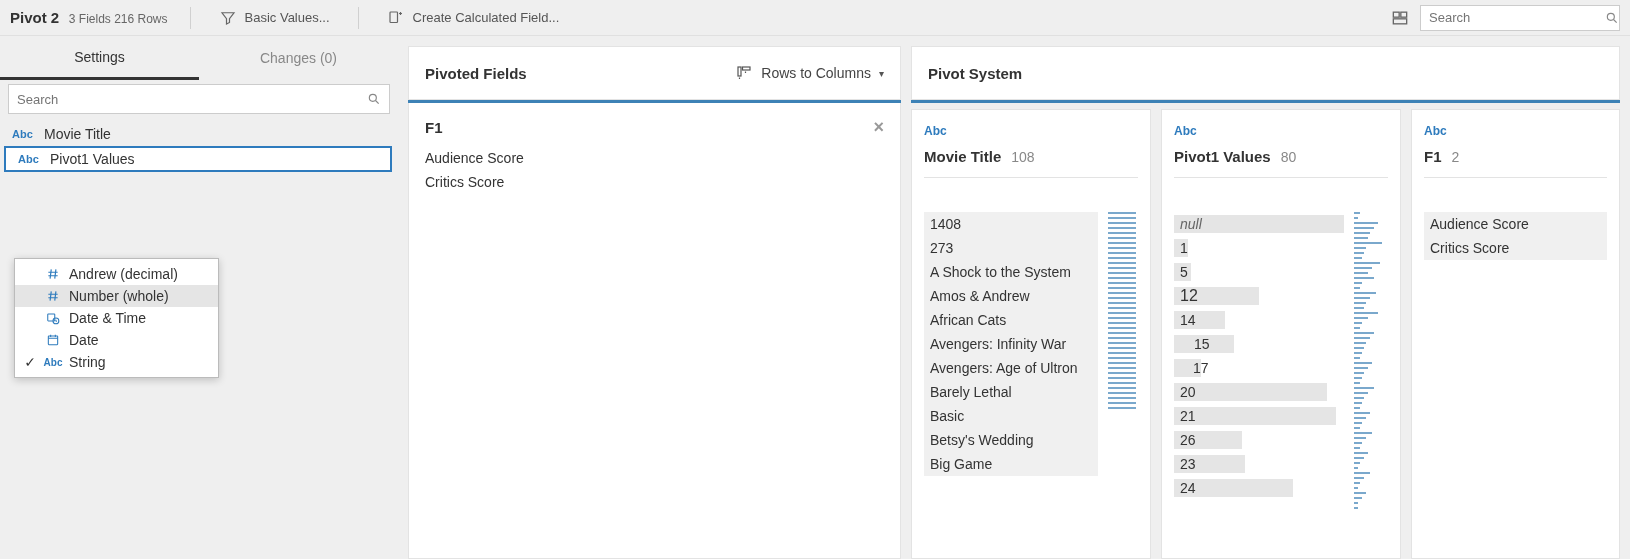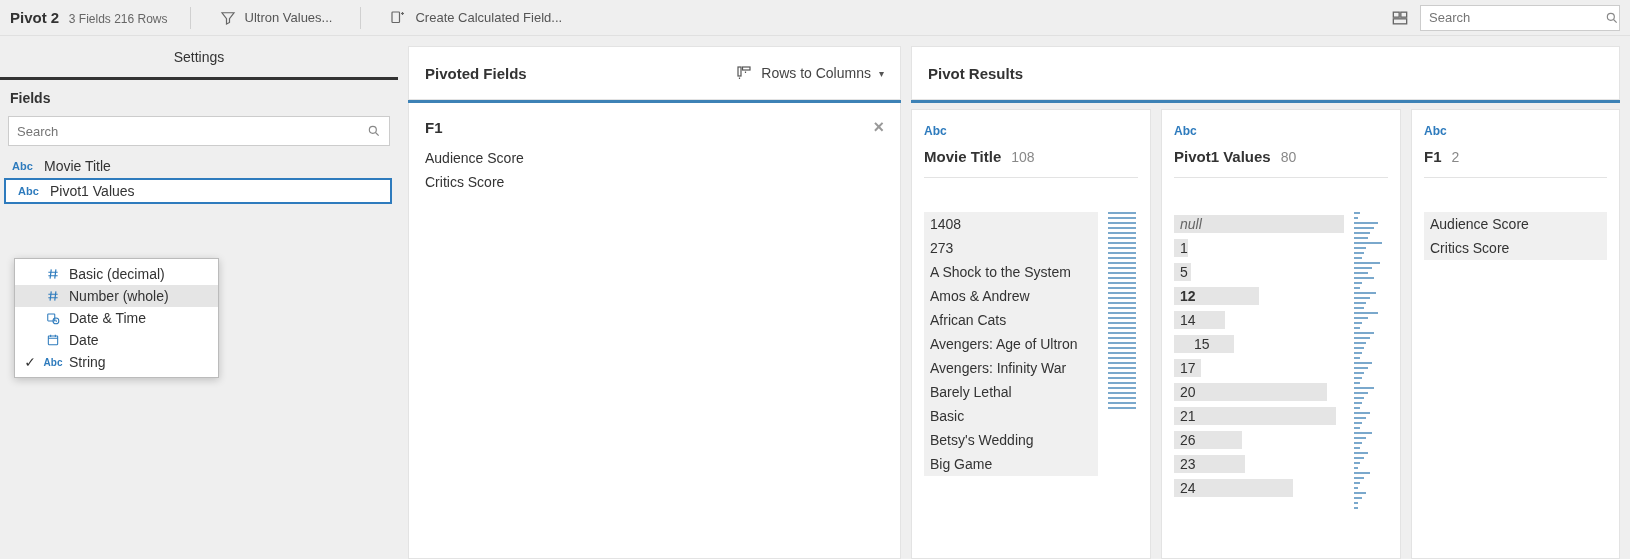--- a/index.html
+++ b/index.html
@@ -140,21 +140,21 @@
       <span class="step-title">Pivot 2</span>
       <span class="step-sub">3 Fields  216 Rows</span>
     </div>
     <div class="tb-sep"></div>
     <div class="tb-btn">
       <span class="ico">
         <svg viewBox="0 0 24 24" width="18" height="18" fill="none" stroke="currentColor" stroke-width="1.6">
             <path d="M4 5h16l-6 8v5l-4 2v-7L4 5z"></path>
           </svg>
       </span>
-      <span>Ultron Values...</span>
+      <span>Basic Values...</span>
     </div>
     <div class="tb-sep"></div>
     <div class="tb-btn">
       <span class="ico">
         <svg viewBox="0 0 24 24" width="18" height="18" fill="none" stroke="currentColor" stroke-width="1.6">
             <rect x="4" y="4" width="10" height="14" rx="1"></rect>
             <path d="M16 6h4M18 4v4"></path>
           </svg>
       </span>
       <span>Create Calculated Field...</span>
@@ -178,22 +178,22 @@
       </span>
     </div>
   </div>
 </div>
 
 <div class="content">
 
   <div class="sidebar">
     <div class="tabs">
       <div class="tab active">Settings</div>
-    </div>
-    <div class="fields-label">Fields</div>
+      <div class="tab inactive">Changes (0)</div>
+    </div>
     <div class="side-search">
       <input placeholder="Search" style="">
       <span>
         <svg viewBox="0 0 24 24" width="14" height="14" fill="none" stroke="#888" stroke-width="2">
             <circle cx="10" cy="10" r="6"></circle>
             <path d="M15 15l5 5"></path>
           </svg>
       </span>
     </div>
     <div class="field-row">
@@ -206,21 +206,21 @@
     </div>
 
     <div class="dropdown">
       <div class="dd-item">
         <span class="chk"></span>
         <span class="ico">
           <svg viewBox="0 0 24 24" width="14" height="14" fill="none" stroke="currentColor" stroke-width="2">
               <path d="M9 4L7 20M17 4l-2 16M4 9h16M4 15h16"></path>
             </svg>
         </span>
-        <span>Basic (decimal)</span>
+        <span>Andrew (decimal)</span>
       </div>
       <div class="dd-item highlight">
         <span class="chk"></span>
         <span class="ico">
           <svg viewBox="0 0 24 24" width="14" height="14" fill="none" stroke="currentColor" stroke-width="2">
               <path d="M9 4L7 20M17 4l-2 16M4 9h16M4 15h16"></path>
             </svg>
         </span>
         <span>Number (whole)</span>
       </div>
@@ -276,41 +276,41 @@
       </div>
       <div class="pf-list">
         <div class="pf">Audience Score</div>
         <div class="pf">Critics Score</div>
       </div>
     </div>
   </div>
 
   <div class="results">
     <div class="panel-header">
-      <div class="panel-title">Pivot Results</div>
+      <div class="panel-title">Pivot System</div>
     </div>
     <div class="blue-bar"></div>
     <div class="cards">
 
       <div class="card c1">
         <div class="card-type">Abc</div>
         <div class="card-title-row">
           <span class="card-title">Movie Title</span>
           <span class="card-count">108</span>
         </div>
         <div class="card-sep"></div>
         <div class="card-body">
           <div class="val-list" id="c1-vals">
               <div class="val-item">1408</div>
               <div class="val-item">273</div>
               <div class="val-item">A Shock to the System</div>
               <div class="val-item">Amos &amp; Andrew</div>
               <div class="val-item">African Cats</div>
+              <div class="val-item">Avengers: Infinity War</div>
               <div class="val-item">Avengers: Age of Ultron</div>
-              <div class="val-item">Avengers: Infinity War</div>
               <div class="val-item">Barely Lethal</div>
               <div class="val-item">Basic</div>
               <div class="val-item">Betsy's Wedding</div>
               <div class="val-item">Big Game</div>
             </div>
           <div class="mini-stack" id="c1-mini">
               <div class="mini-line" style="width: 28px;"></div>
               <div class="mini-line" style="width: 28px;"></div>
               <div class="mini-line" style="width: 28px;"></div>
               <div class="mini-line" style="width: 28px;"></div>
@@ -370,33 +370,33 @@
               <div class="bar-row" style="position: relative;">
                 <div class="bar-fill" style="width: 8%; position: absolute; left: 0px; top: 3px;"></div>
                 <div style="position: relative; z-index: 1; padding: 0px 6px; font-size: 14px;">1</div>
               </div>
               <div class="bar-row" style="position: relative;">
                 <div class="bar-fill" style="width: 10%; position: absolute; left: 0px; top: 3px;"></div>
                 <div style="position: relative; z-index: 1; padding: 0px 6px; font-size: 14px;">5</div>
               </div>
               <div class="bar-row" style="position: relative;">
                 <div class="bar-fill" style="width: 50%; position: absolute; left: 0px; top: 3px;"></div>
-                <div style="position: relative; z-index: 1; padding: 4px 6px; font-size: 14px; font-weight: bold;">12</div>
+                <div style="position: relative; z-index: 1; padding: 4px 6px; font-size: 16px;">12</div>
               </div>
               <div class="bar-row" style="position: relative;">
                 <div class="bar-fill" style="width: 30%; position: absolute; left: 0px; top: 3px;"></div>
                 <div style="position: relative; z-index: 1; padding: 0px 6px; font-size: 14px;">14</div>
               </div>
               <div class="bar-row" style="position: relative;">
                 <div class="bar-fill" style="width: 35%; position: absolute; left: 0px; top: 3px;"></div>
                 <div style="position: relative; z-index: 1; padding: 0px 20px; font-size: 14px;">15</div>
               </div>
               <div class="bar-row" style="position: relative;">
                 <div class="bar-fill" style="width: 16%; position: absolute; left: 0px; top: 3px;"></div>
-                <div style="position: relative; z-index: 1; padding: 0px 6px; font-size: 14px;">17</div>
+                <div style="position: relative; z-index: 1; padding: 0px 19px; font-size: 14px;">17</div>
               </div>
               <div class="bar-row" style="position: relative;">
                 <div class="bar-fill" style="width: 90%; position: absolute; left: 0px; top: 3px;"></div>
                 <div style="position: relative; z-index: 1; padding: 0px 6px; font-size: 14px;">20</div>
               </div>
               <div class="bar-row" style="position: relative;">
                 <div class="bar-fill" style="width: 95%; position: absolute; left: 0px; top: 3px;"></div>
                 <div style="position: relative; z-index: 1; padding: 0px 6px; font-size: 14px;">21</div>
               </div>
               <div class="bar-row" style="position: relative;">

